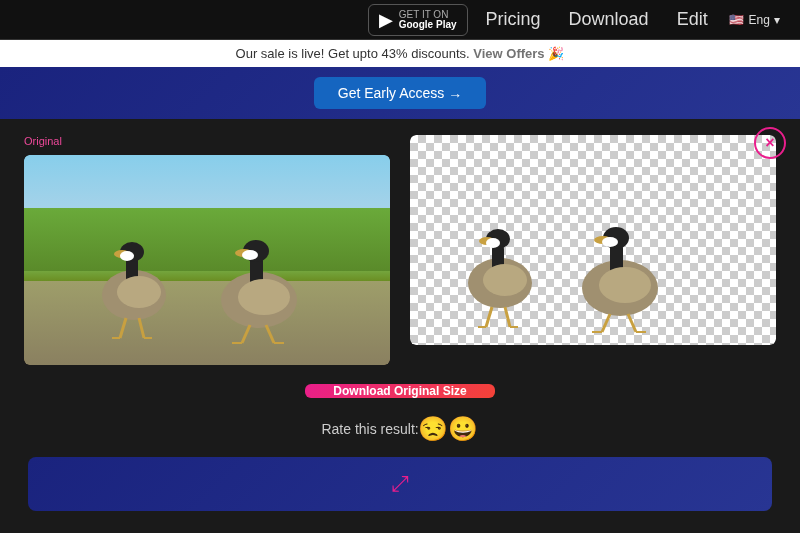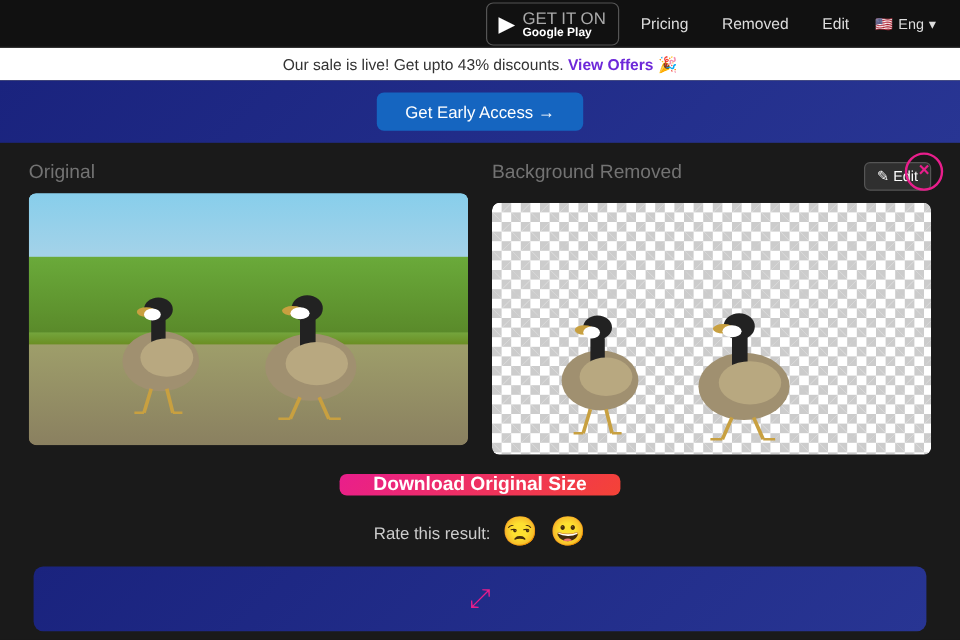--- a/index.html
+++ b/index.html
@@ -30,26 +30,26 @@
       gap: 6px;
       background: #111;
       border: 1px solid #555;
       border-radius: 6px;
       padding: 4px 10px;
       color: #fff;
       cursor: pointer;
       text-decoration: none;
       font-size: 11px;
     }
-    .store-btn .store-sub { font-size: 14px; color: #aaa; display: block; }
+    .store-btn .store-sub { font-size: 10px; color: #aaa; display: block; }
     .store-btn .store-name { font-size: 10px; font-weight: 600; display: block; line-height: 1; }
 
     .nav-link {
       color: #ddd;
-      font-size: 13px;
+      font-size: 18px;
       cursor: pointer;
       padding: 0 10px;
       text-decoration: none;
     }
 
     .lang-btn {
       display: flex;
       align-items: center;
       gap: 4px;
       color: #ddd;
@@ -60,21 +60,21 @@
 
     
     .sale-banner {
       background: #fff;
       text-align: center;
       padding: 6px;
       font-size: 13px;
       color: #333;
     }
     .sale-banner .view-offers {
-      color: #6d28d9;
+      color: #737373;
       font-weight: 600;
       cursor: pointer;
     }
 
     
     .early-access-bar {
       background: linear-gradient(135deg, #1a237e 0%, #283593 100%);
       text-align: center;
       padding: 10px;
     }
@@ -100,22 +100,22 @@
       display: flex;
       gap: 20px;
       margin-bottom: 16px;
     }
 
     .image-panel {
       flex: 1;
     }
 
     .image-label {
-      font-size: 16px;
-      color: #737373;
+      font-size: 11px;
+      color: #ec4899;
       margin-bottom: 8px;
       font-weight: 500;
     }
 
     .original-image {
       width: 100%;
       height: 210px;
       border-radius: 6px;
       overflow: hidden;
       position: relative;
@@ -198,34 +198,33 @@
     .download-section {
       text-align: center;
       margin-bottom: 16px;
     }
 
     .download-btn {
       background: linear-gradient(135deg, #e91e8c, #f44336);
       border: none;
       border-radius: 6px;
       color: #fff;
-      font-size: 16px;
+      font-size: 12px;
       font-weight: 600;
       padding: 0 28px;
       cursor: pointer;
     }
 
     
     .rating-section {
       text-align: center;
       margin-bottom: 14px;
       display: flex;
       align-items: center;
       justify-content: center;
-      gap: 10px;
     }
 
     .rating-label {
       font-size: 14px;
       color: #ccc;
     }
 
     .rating-emoji {
       font-size: 24px;
       cursor: pointer;
@@ -250,21 +249,21 @@
 
 <div class="header">
   <a class="store-btn">
     <span style="font-size:18px;">▶</span>
     <span>
       <span class="store-sub">GET IT ON</span>
       <span class="store-name">Google Play</span>
     </span>
   </a>
   <a class="nav-link">Pricing</a>
-  <a class="nav-link">Removed</a>
+  <a class="nav-link">Download</a>
   <a class="nav-link">Edit</a>
   <div class="lang-btn">
     <span>🇺🇸</span>
     <span>Eng</span>
     <span>▾</span>
   </div>
 </div>
 
 <div class="sale-banner">
   <span>Our sale is live! Get upto 43% discounts.</span>
@@ -325,24 +324,20 @@
             <line x1="46" y1="120" x2="38" y2="138" stroke="#c8a040" stroke-width="3"></line>
             <line x1="62" y1="120" x2="70" y2="138" stroke="#c8a040" stroke-width="3"></line>
             <line x1="38" y1="138" x2="28" y2="138" stroke="#c8a040" stroke-width="2"></line>
             <line x1="70" y1="138" x2="80" y2="138" stroke="#c8a040" stroke-width="2"></line>
           </svg>
         </div>
       </div>
     </div>
 
     <div class="right-panel-wrapper">
-      <div class="right-panel-header">
-        <div class="image-label">Background Removed</div>
-        <button class="edit-btn">✎ Edit</button>
-      </div>
       <div class="original-image">
         <div class="geese-removed">
 
           <svg style="position:absolute;bottom:15px;left:40px;" width="100" height="135" viewBox="0 0 100 135">
             <ellipse cx="50" cy="88" rx="32" ry="25" fill="#a09070"></ellipse>
             <rect x="42" y="48" width="12" height="45" rx="6" fill="#222"></rect>
             <ellipse cx="48" cy="44" rx="12" ry="10" fill="#222"></ellipse>
             <ellipse cx="37" cy="46" rx="8" ry="4" fill="#c8a040"></ellipse>
             <ellipse cx="43" cy="48" rx="7" ry="5" fill="#fff"></ellipse>
             <ellipse cx="55" cy="85" rx="22" ry="16" fill="#b8a880"></ellipse>

